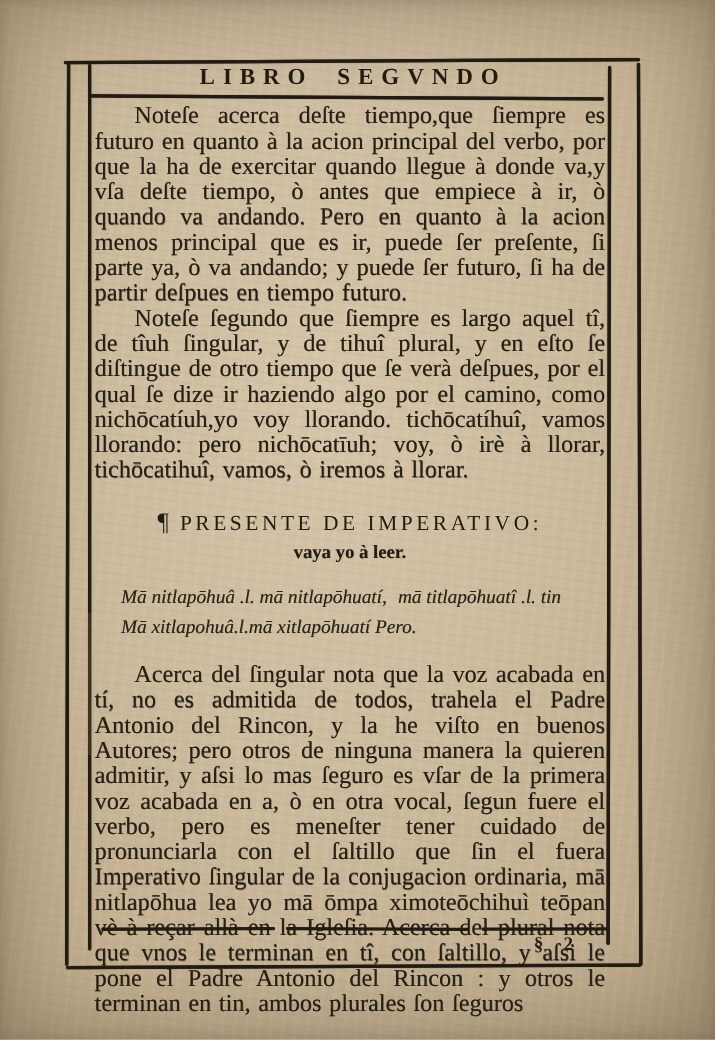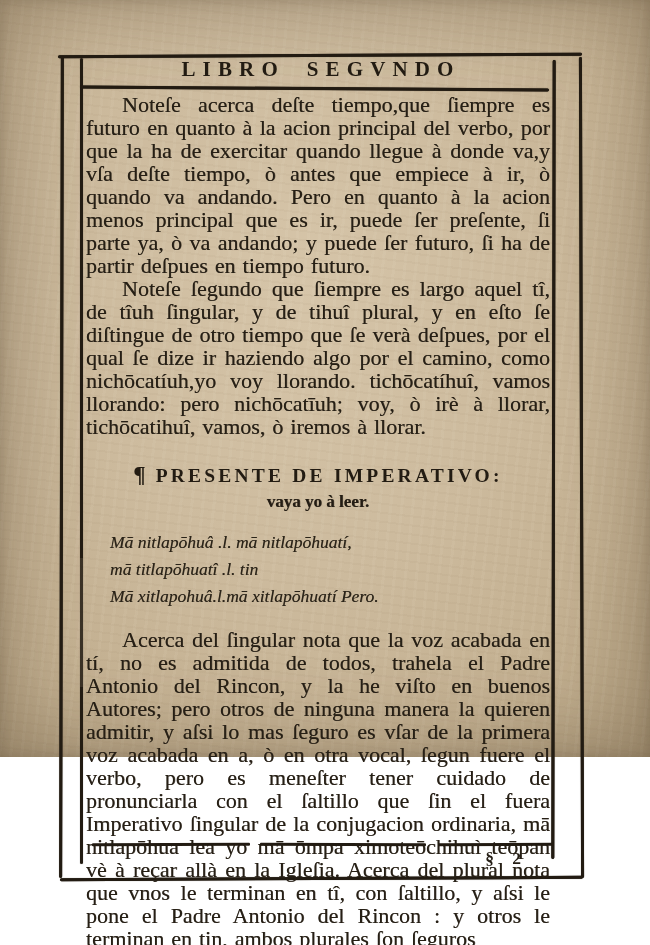--- a/index.html
+++ b/index.html
@@ -1,21 +1,21 @@
 <!DOCTYPE html>
 <html><head>
 <meta charset="utf-8">
 <style>
   html,body{margin:0;padding:0;}
   body{
     width:650px;height:945px;position:relative;overflow:hidden;
     font-family:"Liberation Serif", serif;
   }
   .scan{
-    position:absolute;left:0;top:0;width:650px;height:757px;
+    position:absolute;left:0;top:0;width:650px;height:945px;
     background:
       repeating-linear-gradient(7deg, rgba(120,95,65,0.045) 0 2px, rgba(0,0,0,0) 2px 9px),
       repeating-linear-gradient(96deg, rgba(255,248,230,0.05) 0 3px, rgba(0,0,0,0) 3px 11px),
       radial-gradient(ellipse at 46% 38%, #d6c5a9 0%, #cdbb9e 42%, #c4b192 72%, #b3a080 100%);
     box-shadow: inset 0 0 90px rgba(74,58,38,0.40), inset 0 0 14px rgba(74,58,38,0.22);
   }
   .frame{position:absolute;left:59px;top:54px;width:524px;height:826px;color:#241d14;}
   .rule{position:absolute;background:#221b12;border-radius:1.5px;box-shadow:0 0 0.7px #221b12;}
   .r-top{left:-1px;top:0;width:524px;height:3px;transform:rotate(-0.3deg);}
   .r-under-title{left:21px;top:33px;width:469px;height:2.6px;transform:rotate(0.35deg);}
@@ -33,33 +33,33 @@
   .content{position:absolute;left:27px;top:39px;width:464px;}
   .body{
     margin:0;font-size:22px;line-height:23px;text-align:justify;
     color:#261f15;text-shadow:0.35px 0.2px 0 rgba(38,31,21,0.65);
     word-spacing:1.5px;
   }
   .indent{text-indent:36px;}
   .it{}
   .heading{
     margin-top:24px;text-align:center;font-size:19.5px;letter-spacing:3.2px;
-    color:#221b12;font-weight:bold;white-space:nowrap;
+    color:#221b12;font-weight:normal;white-space:nowrap;
   }
   .heading .pilcrow{font-size:23px;letter-spacing:0;margin-right:10px;}
   .subheading{
     margin-top:4px;text-align:center;font-size:17px;font-weight:bold;
     color:#241d14;text-shadow:0.3px 0.2px 0 rgba(36,29,20,0.6);
   }
   .paradigm{
     margin-top:17px;padding-left:24px;padding-right:40px;
     font-style:italic;font-size:17.5px;line-height:27px;color:#2a2318;
     text-shadow:0.3px 0.2px 0 rgba(42,35,24,0.55);
   }
-  .prow{display:flex;justify-content:center;flex-direction:column;}
+  .prow{display:flex;justify-content:space-between;}
   .p3{margin-top:18px;}
   .footer-rule{
     position:absolute;left:33px;top:789px;width:462px;height:2.8px;display:flex;
   }
   .footer-rule .seg{height:100%;background:#221b12;border-radius:1px;}
   .seg.s1{width:158px;margin-right:10px;transform:rotate(-0.2deg);}
   .seg.s2{width:166px;margin-right:12px;transform:rotate(0.25deg);}
   .seg.s3{width:116px;transform:rotate(-0.15deg);}
   .signature{
     position:absolute;left:27px;top:794px;width:442px;text-align:right;

